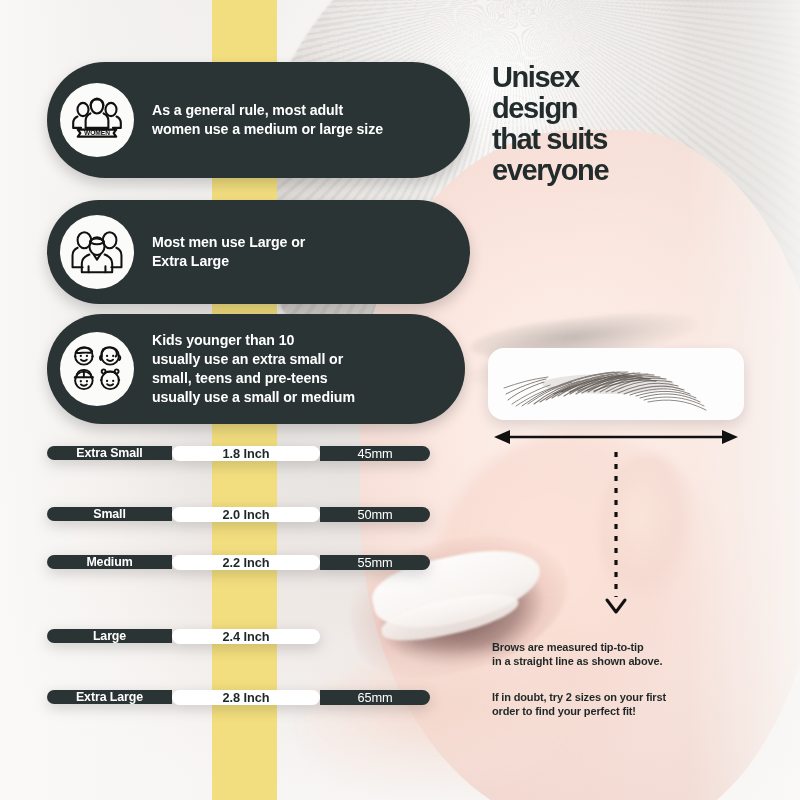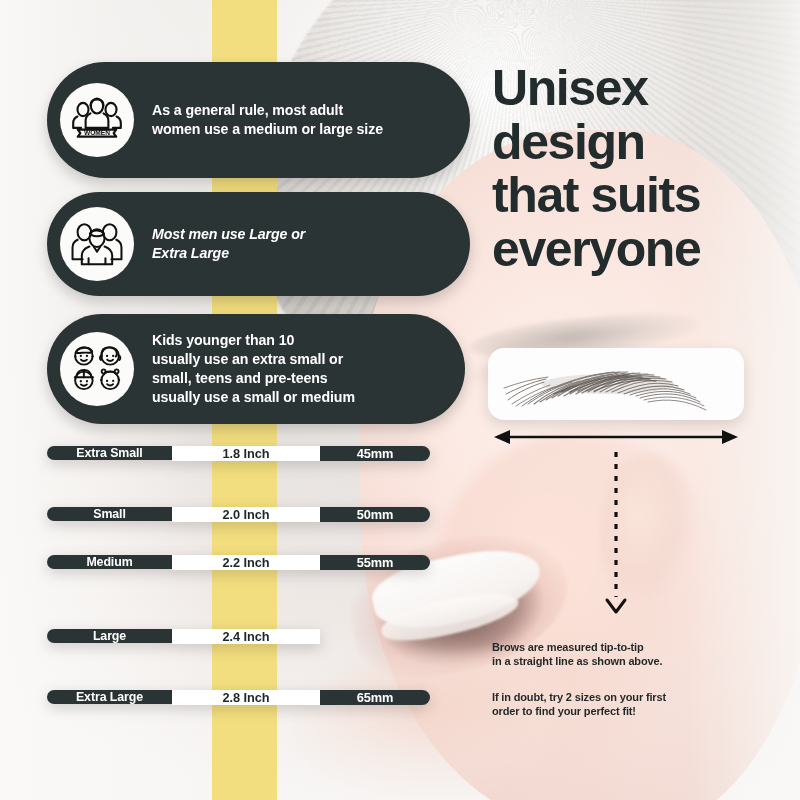--- a/index.html
+++ b/index.html
@@ -110,21 +110,21 @@
     font-size:14.2px;line-height:1.34;
     margin-left:18px;margin-right:16px;
     letter-spacing:-.1px;
     white-space:pre-line;
   }
 
   
   .headline{
     position:absolute;left:492px;top:62px;width:300px;
     color:#222c2c;font-weight:bold;
-    font-size:50px;line-height:1.07;
+    font-size:29px;line-height:1.07;
     letter-spacing:-1.4px;
     white-space:pre-line;
   }
 
   
   .brow-card{
     position:absolute;left:488px;top:348px;width:256px;height:72px;
     background:#fdfdfd;border-radius:16px;
     box-shadow:0 5px 14px rgba(0,0,0,.13);
     overflow:hidden;
@@ -148,27 +148,27 @@
   }
   .seg-left{
     flex:0 0 125px;background:#2b3434;
     border-radius:23px 0 0 23px;
     display:flex;align-items:center;justify-content:center;
     color:#fff;font-weight:bold;font-size:12.4px;letter-spacing:-.1px;
   }
   .seg-mid{
     flex:0 0 148px;background:#ffffff;
     display:flex;align-items:center;justify-content:center;
-    color:#1f2828;font-weight:bold;font-size:12.8px;letter-spacing:-.1px;
+    color:#1f2828;font-weight:bold;font-size:12.8px;letter-spacing:-.1px;border-radius:12px;
   }
   .seg-right{
     flex:1 1 auto;background:#2b3434;
     border-radius:0 23px 23px 0;
     display:flex;align-items:center;justify-content:center;
-    color:#fff;font-weight:bold;font-size:12.8px;letter-spacing:-.1px;
+    color:#fff;font-weight:normal;font-size:12.8px;letter-spacing:-.1px;
   }
 </style>
 </head>
 <body>
 
 <div id="stage">
 
   <div class="bg-photo">
     <div class="bg-base"></div>
     <div class="bg-hair"></div>
@@ -203,21 +203,21 @@
         <ellipse cx="48" cy="20" rx="6.3" ry="7.6"></ellipse>
         <path d="M54.3 28c3.2 1.5 4.9 3.9 4.9 7.5V41h-9"></path>
         <path d="M10 43h44l-3 4 3 4H10l3-4-3-4z"></path>
         <text x="32" y="49.6" font-family="'Liberation Sans',sans-serif" font-size="7.6" font-weight="bold" fill="#111" stroke="none" text-anchor="middle">WOMEN</text>
       </svg>
     </div>
     <div class="info-text">As a general rule, most adult
 women use a medium or large size</div>
   </div>
 
-  <div class="info-card" style="left:47px;top:192px;width:423px;height:104px;font-style:italic;">
+  <div class="info-card" style="left:47px;top:200px;width:423px;height:104px;">
     <div class="info-icon">
       <svg width="54" height="54" viewBox="0 0 64 64" fill="none" stroke="#111" stroke-width="2.4" stroke-linecap="round" stroke-linejoin="round">
         <ellipse cx="17" cy="18" rx="8" ry="9.5"></ellipse>
         <path d="M9 27c-4 1.8-6 4.6-6 9v14h12"></path>
         <ellipse cx="47" cy="18" rx="8" ry="9.5"></ellipse>
         <path d="M55 27c4 1.8 6 4.6 6 9v14H49"></path>
         <ellipse cx="32" cy="25" rx="9" ry="10.5"></ellipse>
         <path d="M23.6 19.5c2-4 12.8-5.2 16.6 0"></path>
         <path d="M26 21.5c2.4 1.6 9.6 1.6 12 0"></path>
         <path d="M23 35c-6 2.2-9 5.4-9 10.6V56h36V45.6c0-5.2-3-8.4-9-10.6"></path>

